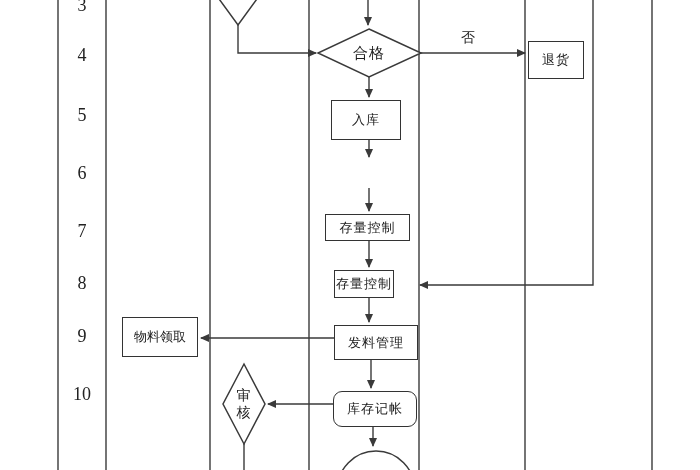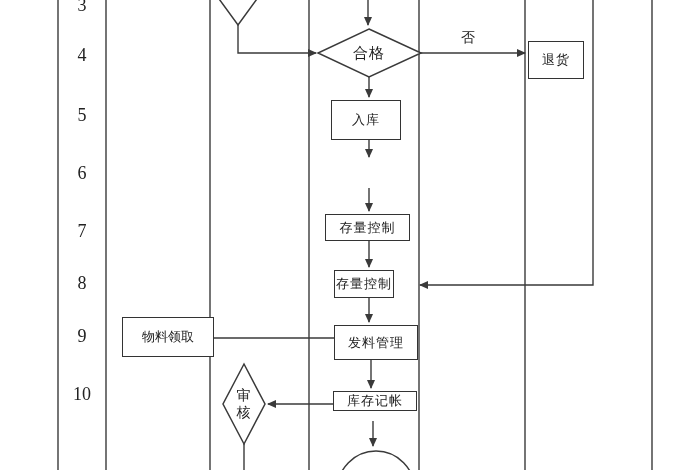--- a/index.html
+++ b/index.html
@@ -78,22 +78,22 @@
   <div class="rownum" style="top:221px;">7</div>
   <div class="rownum" style="top:273px;">8</div>
   <div class="rownum" style="top:326px;">9</div>
   <div class="rownum" style="top:384px;text-align:center;">10</div>
 
   <div class="box" style="left:528px;top:41px;width:56px;height:38px;">退货</div>
   <div class="box" style="left:331px;top:100px;width:70px;height:40px;">入库</div>
   <div class="box" style="left:325px;top:214px;width:85px;height:27px;">存量控制</div>
   <div class="box" style="left:334px;top:270px;width:60px;height:28px;">存量控制</div>
   <div class="box" style="left:334px;top:325px;width:84px;height:35px;">发料管理</div>
-  <div class="box" style="left:122px;top:317px;width:92px;height:40px;letter-spacing:0;">物料领取</div>
-  <div class="box" style="left:333px;top:391px;width:84px;height:20px;">库存记帐</div>
+  <div class="box" style="left:122px;top:317px;width:76px;height:40px;letter-spacing:0;">物料领取</div>
+  <div class="box" style="left:333px;top:391px;width:84px;height:36px;border-radius:9px;">库存记帐</div>
 
   <div class="dlabel" style="left:339px;top:43px;width:60px;height:20px;">合格</div>
   <div class="dlabel small" style="left:459px;top:29px;width:18px;height:18px;">否</div>
   <div class="dlabel" style="left:230px;top:386px;width:28px;height:36px;">
     <span class="audit-text">
       <span>审</span>
       <span>核</span>
     </span>
   </div>
 

